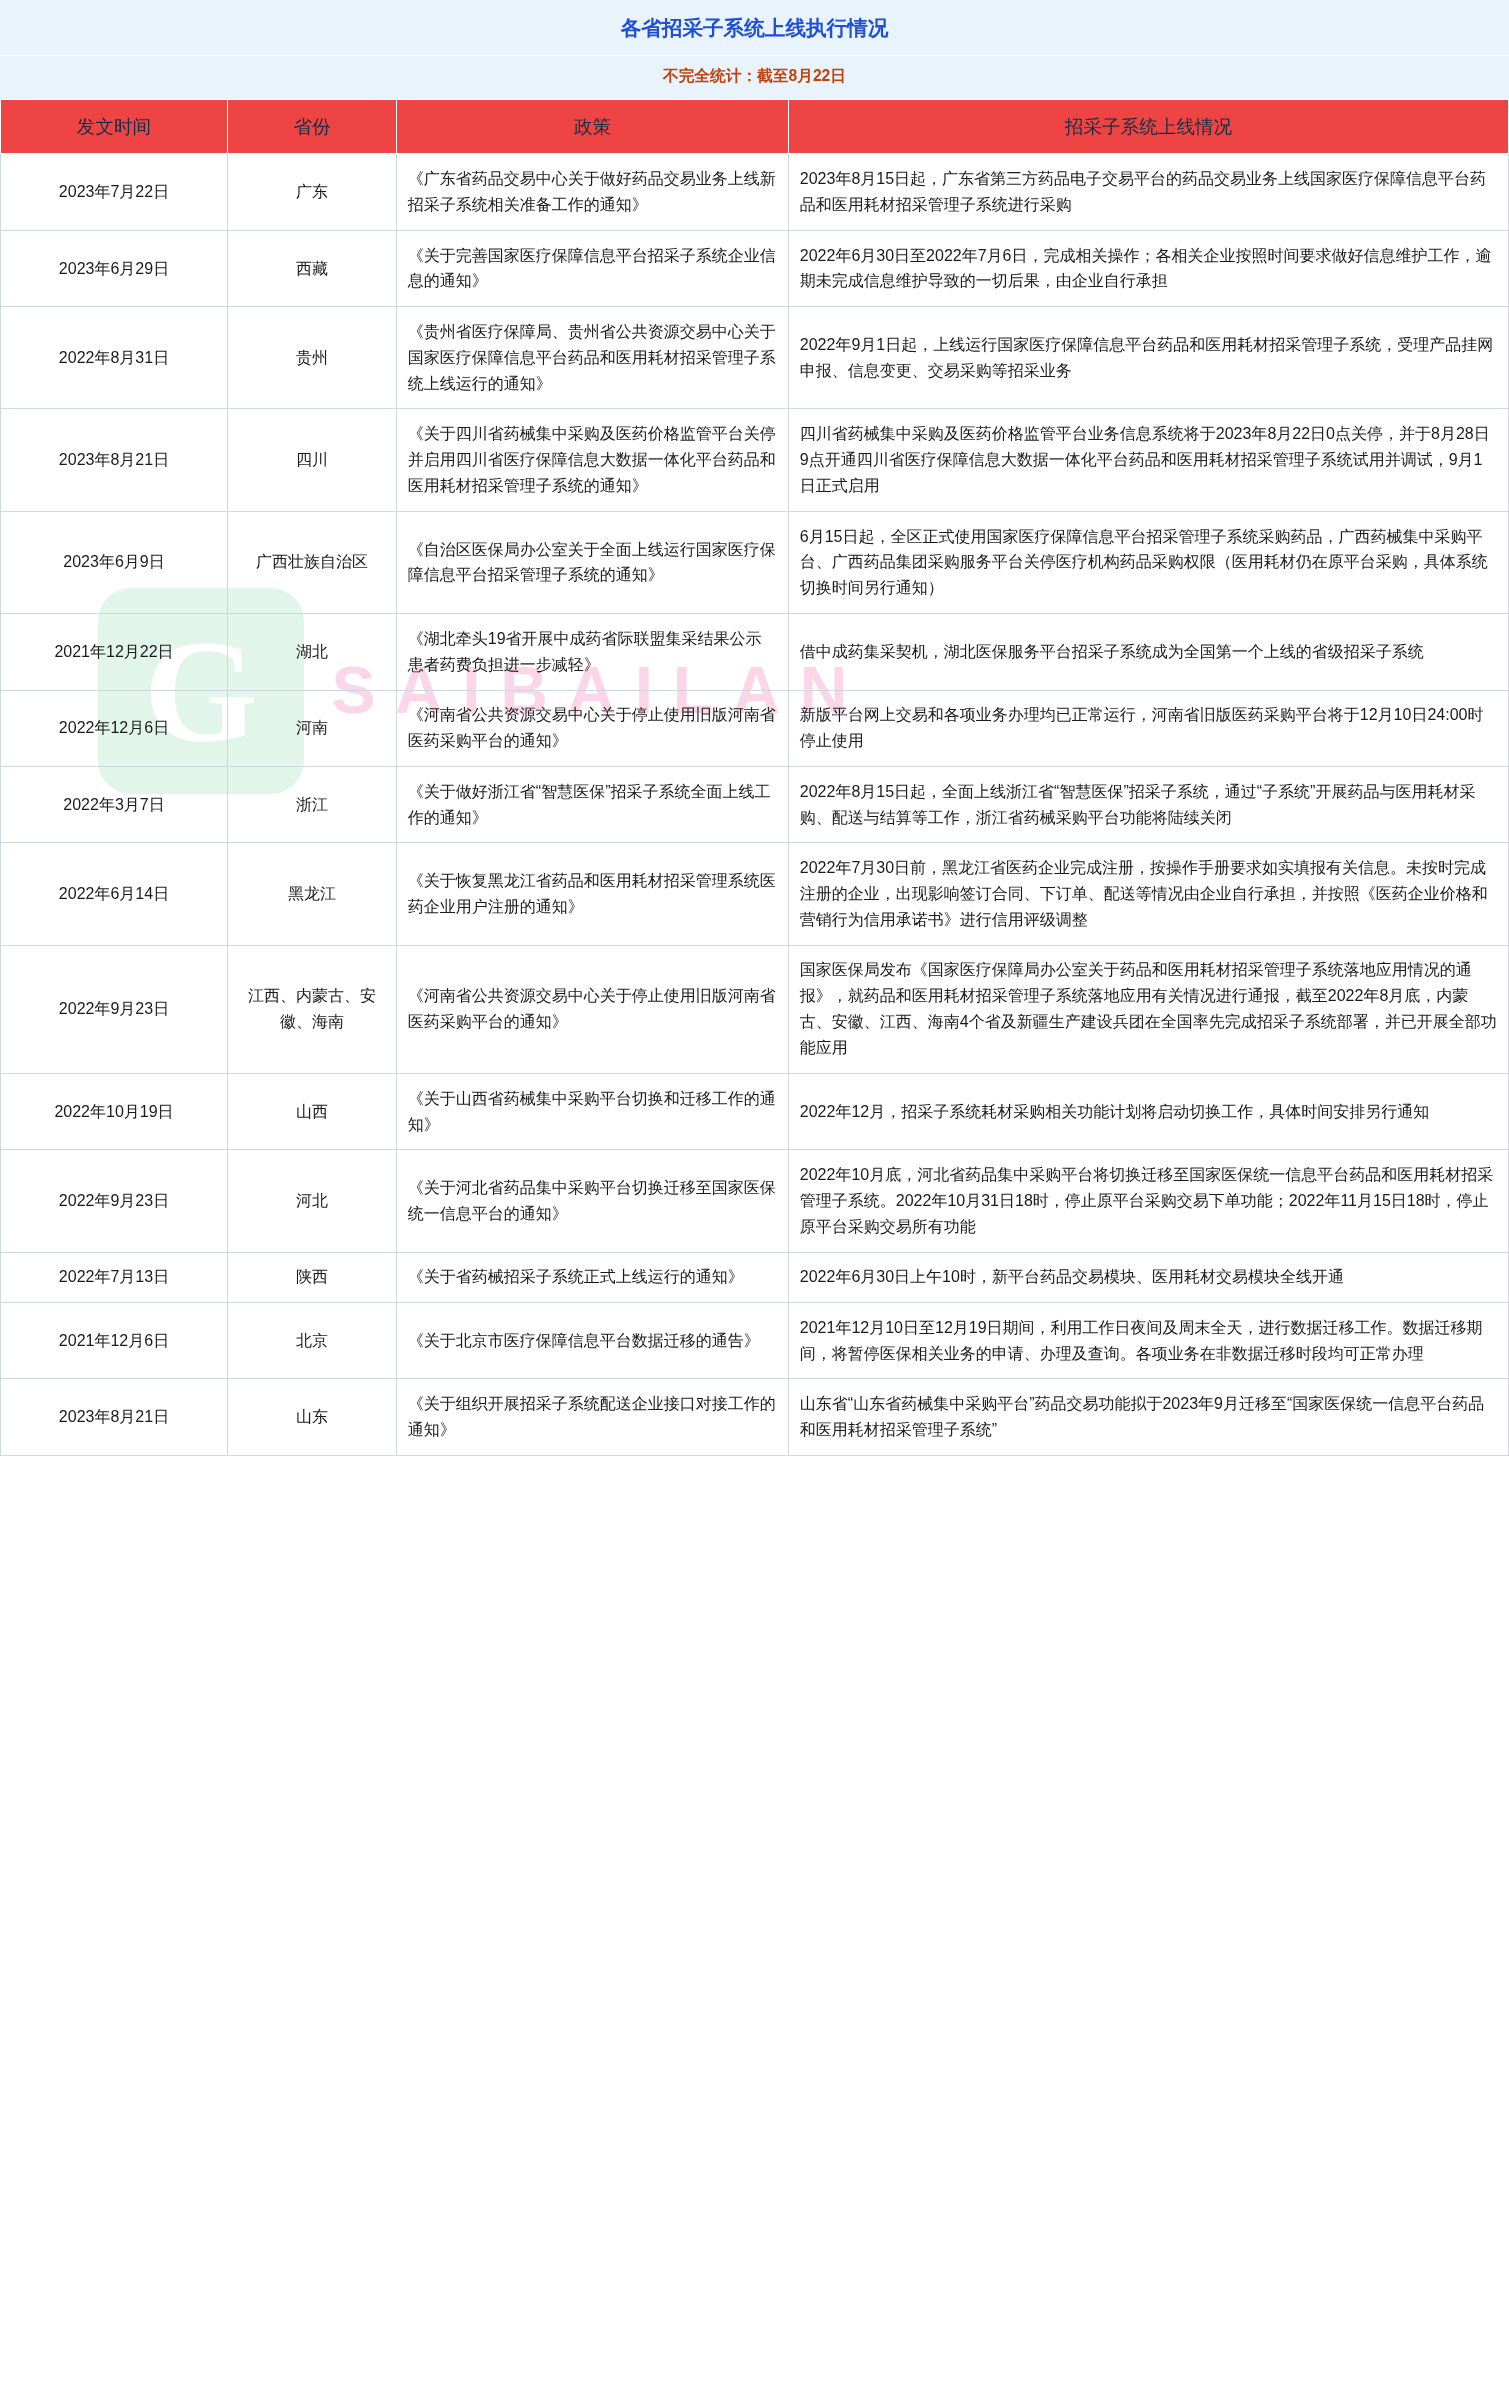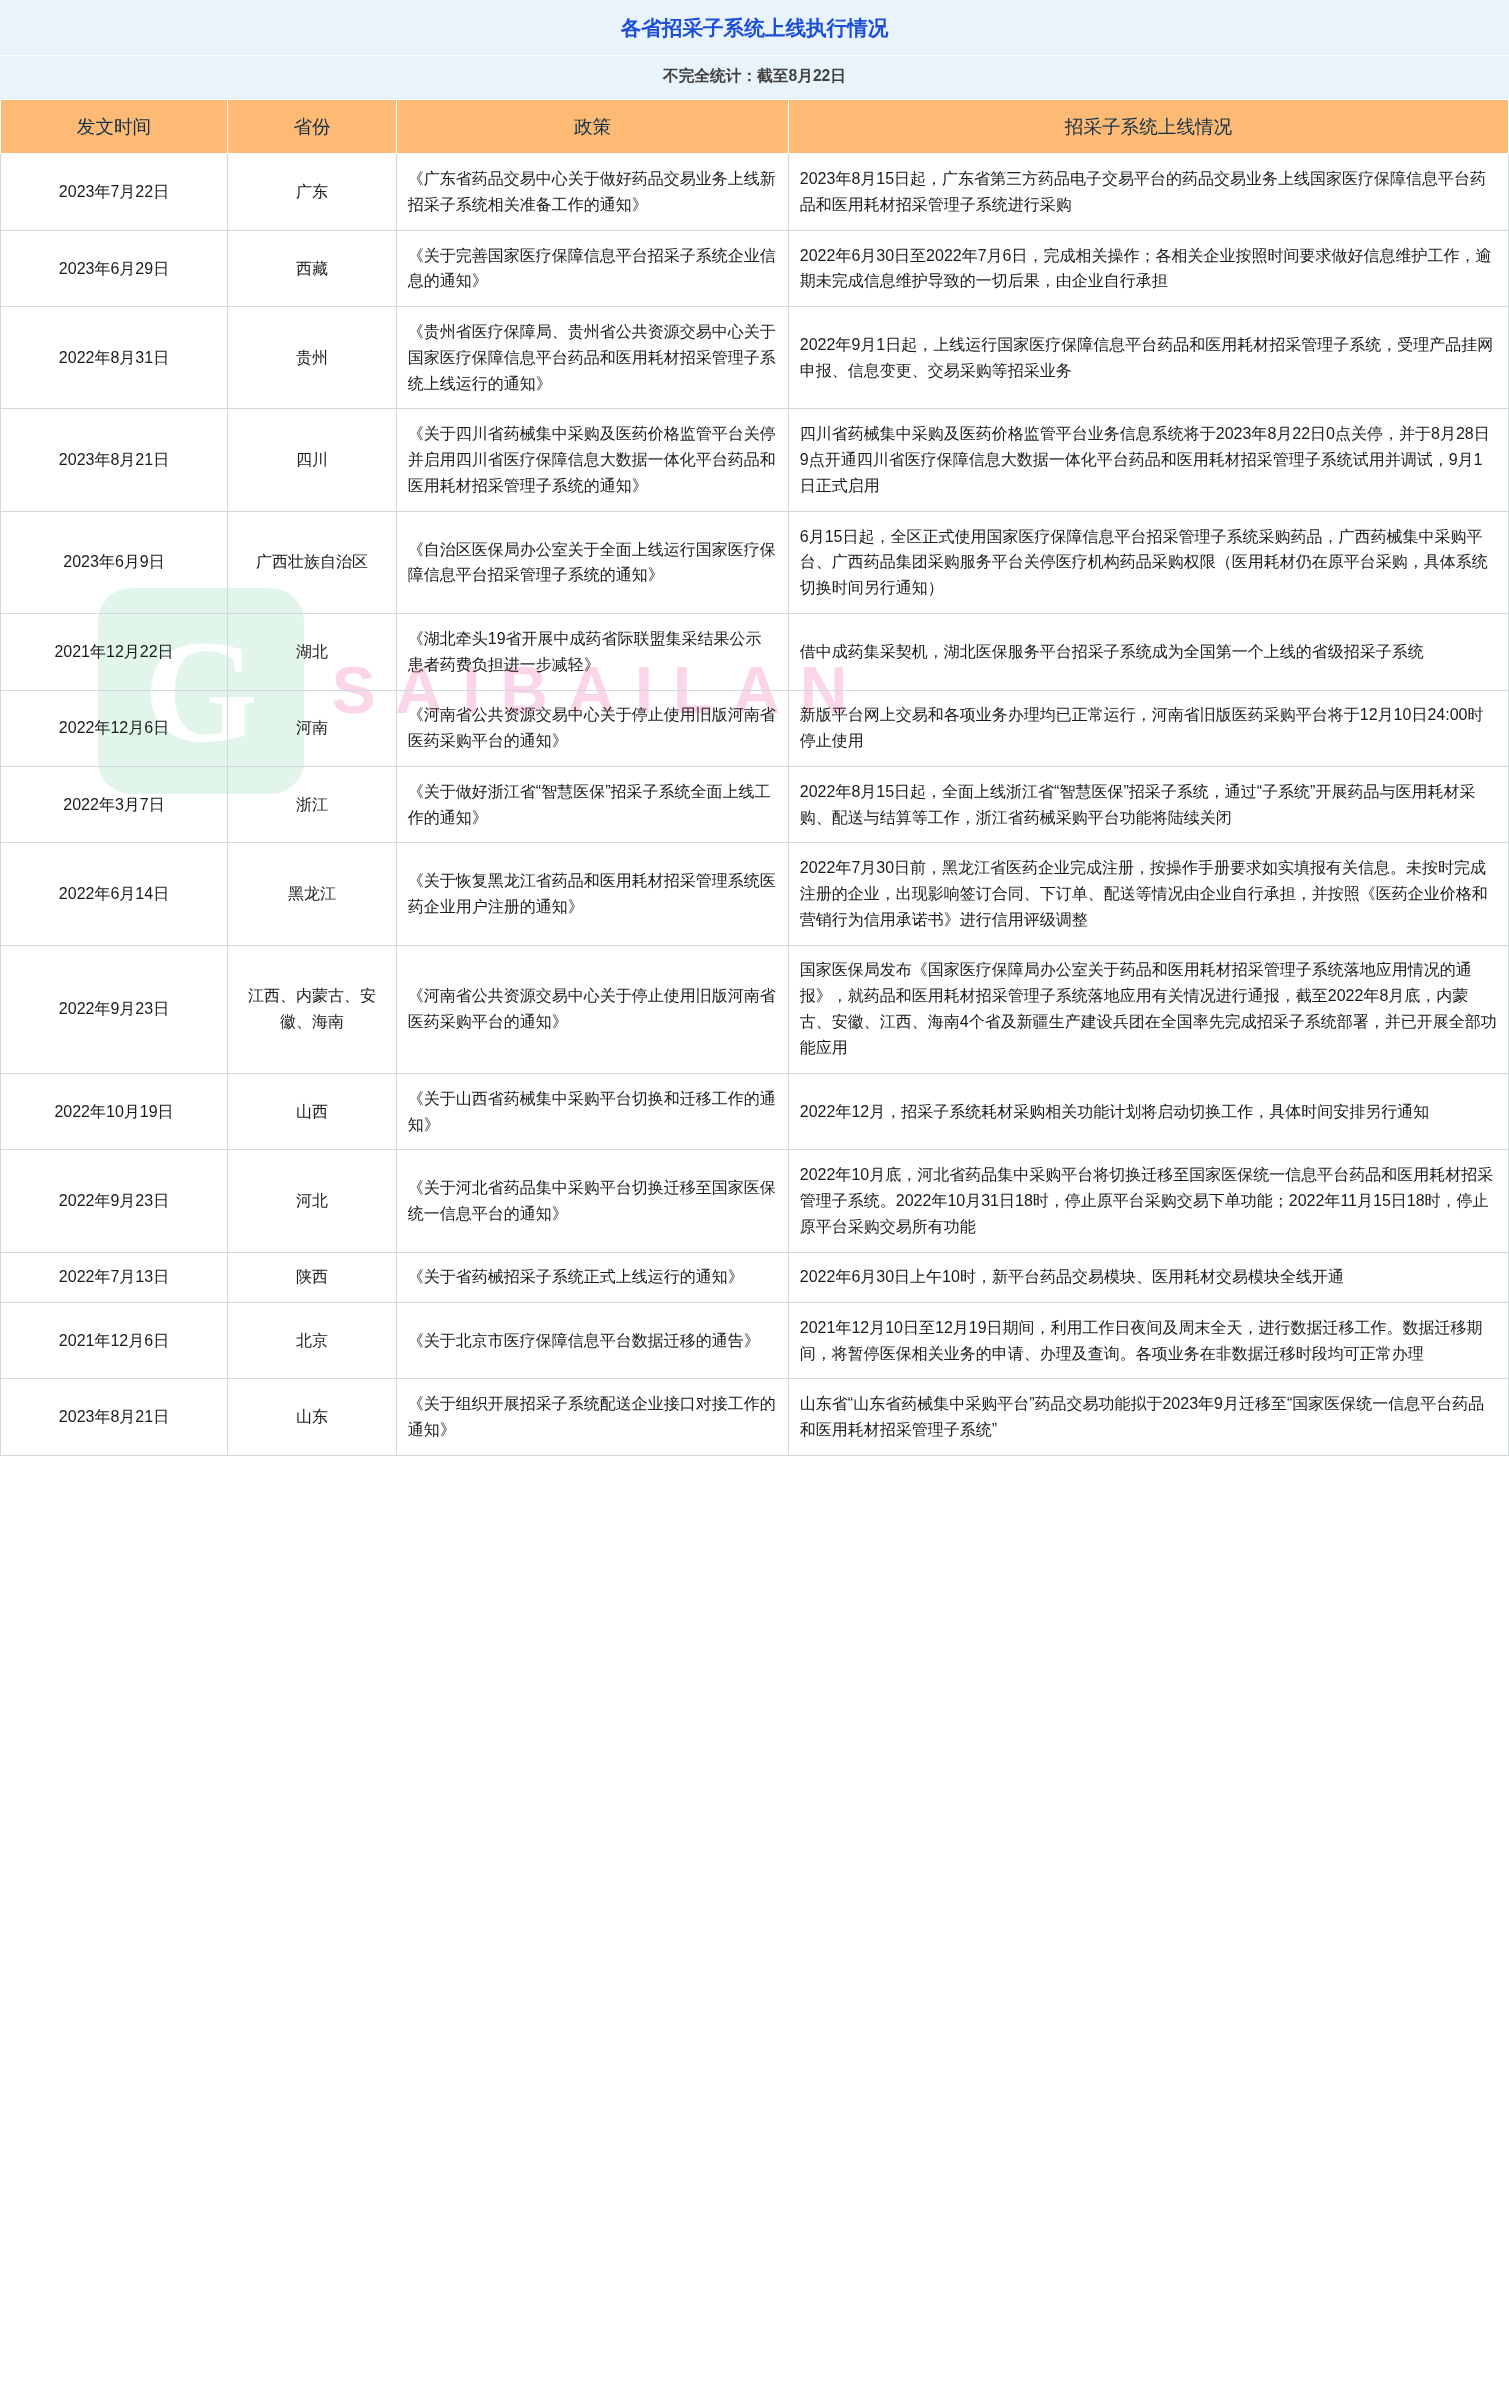--- a/index.html
+++ b/index.html
@@ -73,30 +73,30 @@
     font-size:20.6px;
     font-weight:bold;
     color:#1d4ed8;
     border-bottom:1px solid #ffffff;
   }
   .subtitle-bar{
     background:#e8f3fb;
     text-align:center;
     padding:9.8px 0 11.8px;
     font-size:15.7px;
-    color:#404040;
+    color:#c2410c;
     font-weight:bold;
   }
   table{
     width:100%;
     border-collapse:collapse;
     table-layout:fixed;
   }
   thead th{
-    background:#fdba74;
+    background:#ef4444;
     color:#123047;
     font-size:18.6px;
     font-weight:normal;
     padding:13.7px 5.9px;
     border:1px solid #ffffff;
   }
   col.c1{width:227px;}
   col.c2{width:169px;}
   col.c3{width:392px;}
   col.c4{width:auto;}

